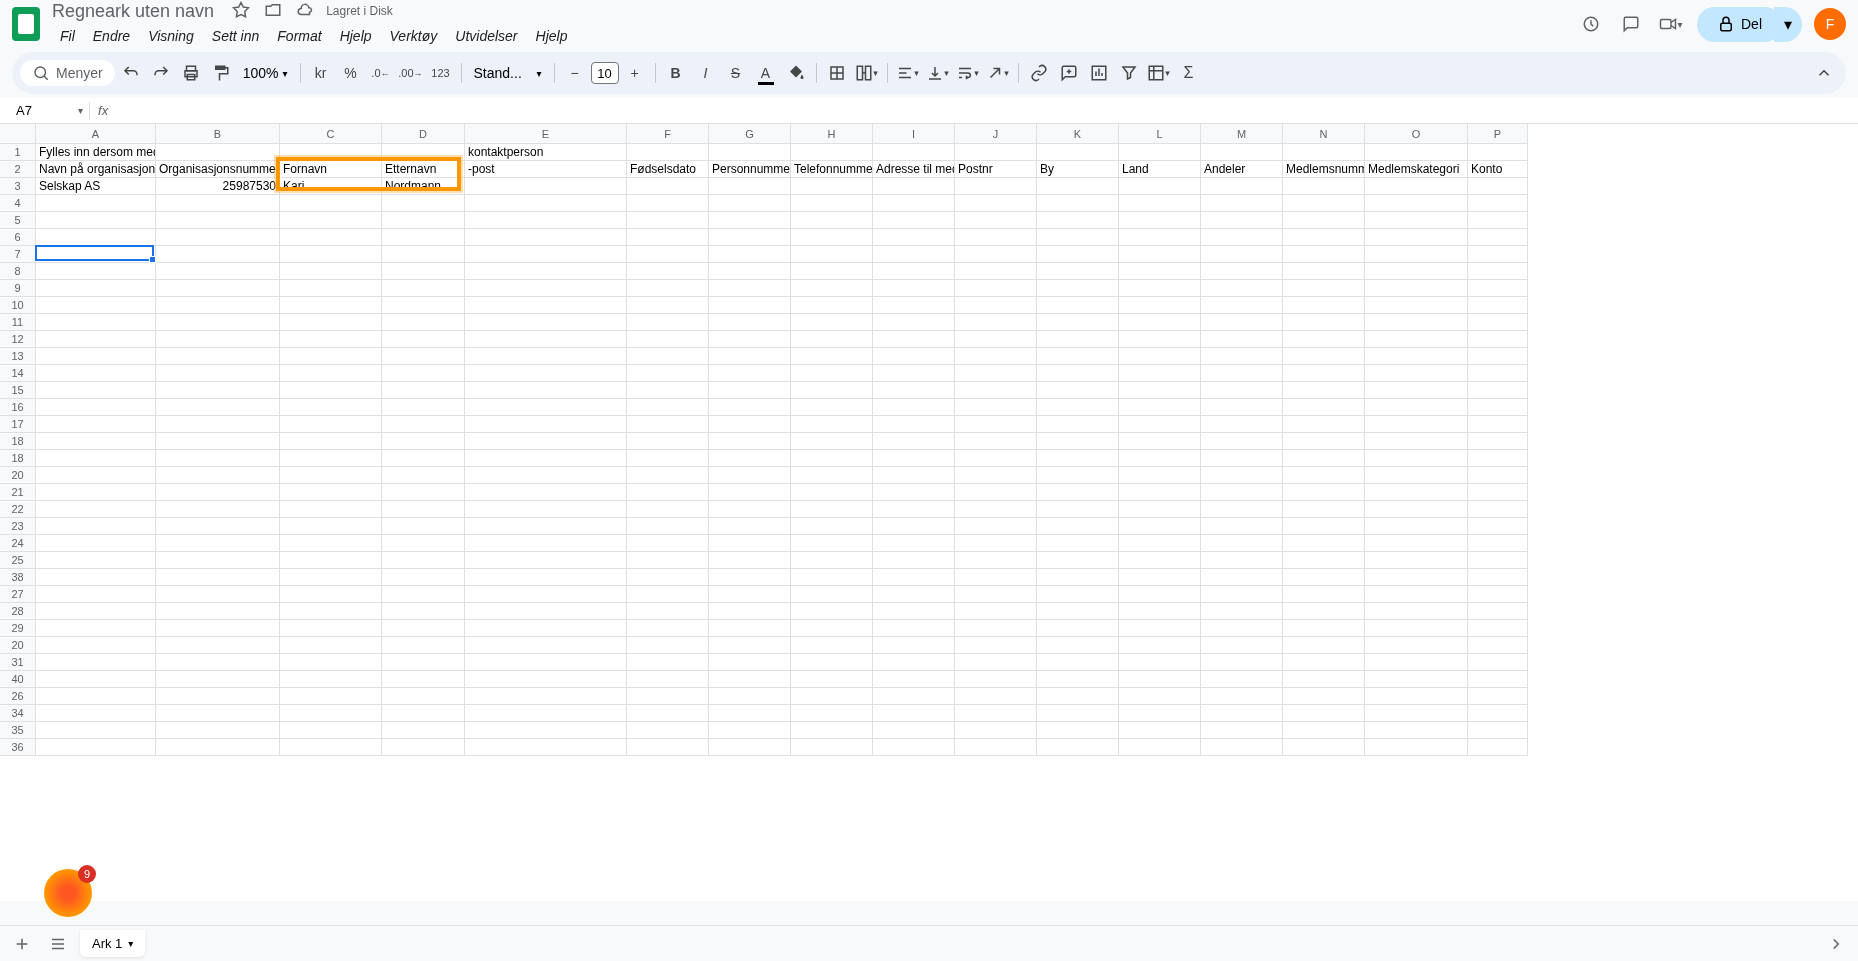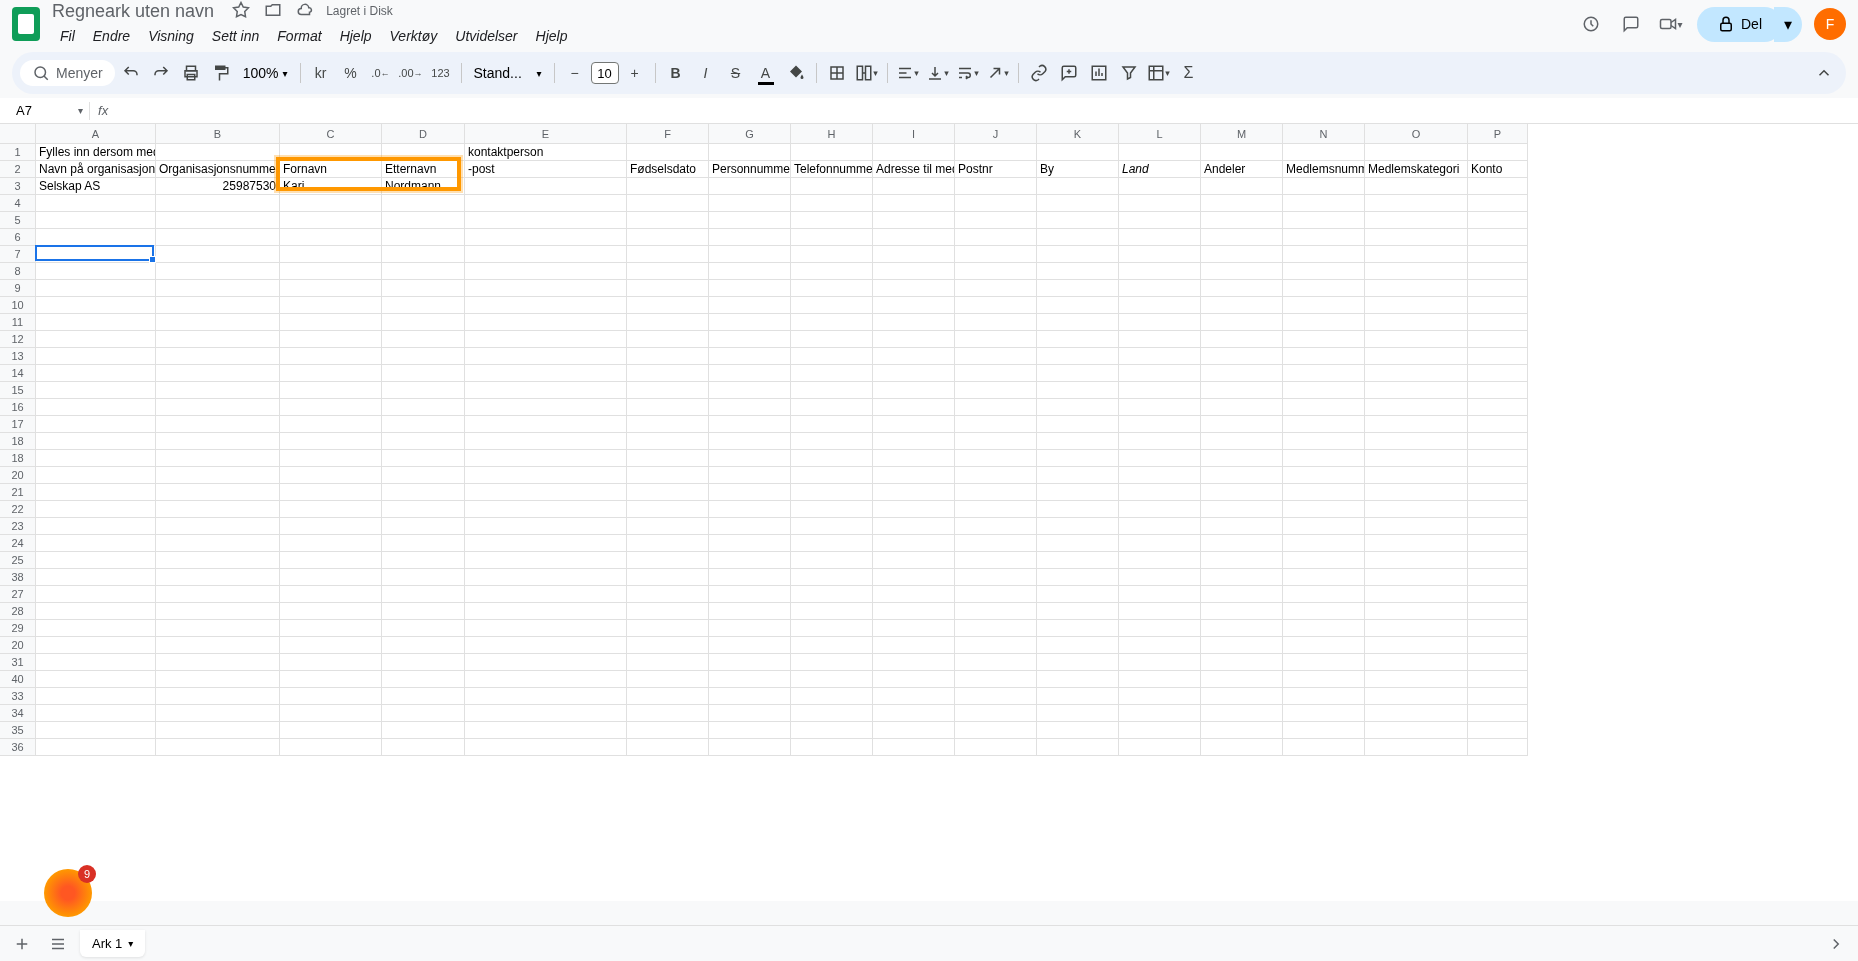--- a/index.html
+++ b/index.html
@@ -325,21 +325,21 @@
         <div class="row-header">23</div>
         <div class="row-header">24</div>
         <div class="row-header">25</div>
         <div class="row-header">38</div>
         <div class="row-header">27</div>
         <div class="row-header">28</div>
         <div class="row-header">29</div>
         <div class="row-header">20</div>
         <div class="row-header">31</div>
         <div class="row-header">40</div>
-        <div class="row-header">33</div>
+        <div class="row-header">26</div>
         <div class="row-header">34</div>
         <div class="row-header">35</div>
         <div class="row-header">36</div>
       </div>
     <div class="grid" id="grid">
         <div class="grid-row">
           <div class="cell" style="width: 120px;">Fylles inn dersom medlemet er en organisasjon</div>
           <div class="cell" style="width: 124px;"></div>
           <div class="cell" style="width: 102px;"></div>
           <div class="cell" style="width: 83px;"></div>
@@ -361,21 +361,21 @@
           <div class="cell" style="width: 124px;">Organisasjonsnummer</div>
           <div class="cell" style="width: 102px;">Fornavn</div>
           <div class="cell" style="width: 83px;">Etternavn</div>
           <div class="cell" style="width: 162px;">-post</div>
           <div class="cell" style="width: 82px;">Fødselsdato</div>
           <div class="cell" style="width: 82px;">Personnummer</div>
           <div class="cell" style="width: 82px;">Telefonnummer</div>
           <div class="cell" style="width: 82px;">Adresse til medl</div>
           <div class="cell" style="width: 82px;">Postnr</div>
           <div class="cell" style="width: 82px;">By</div>
-          <div class="cell" style="width: 82px; font-style: italic;">Land</div>
+          <div class="cell" style="width: 82px;">Land</div>
           <div class="cell" style="width: 82px;">Andeler</div>
           <div class="cell" style="width: 82px;">Medlemsnumme</div>
           <div class="cell" style="width: 103px;">Medlemskategori</div>
           <div class="cell" style="width: 60px;">Konto</div>
         </div>
         <div class="grid-row">
           <div class="cell" style="width: 120px;">Selskap AS</div>
           <div class="cell num" style="width: 124px;">25987530</div>
           <div class="cell" style="width: 102px;">Kari</div>
           <div class="cell" style="width: 83px;">Nordmann</div>

